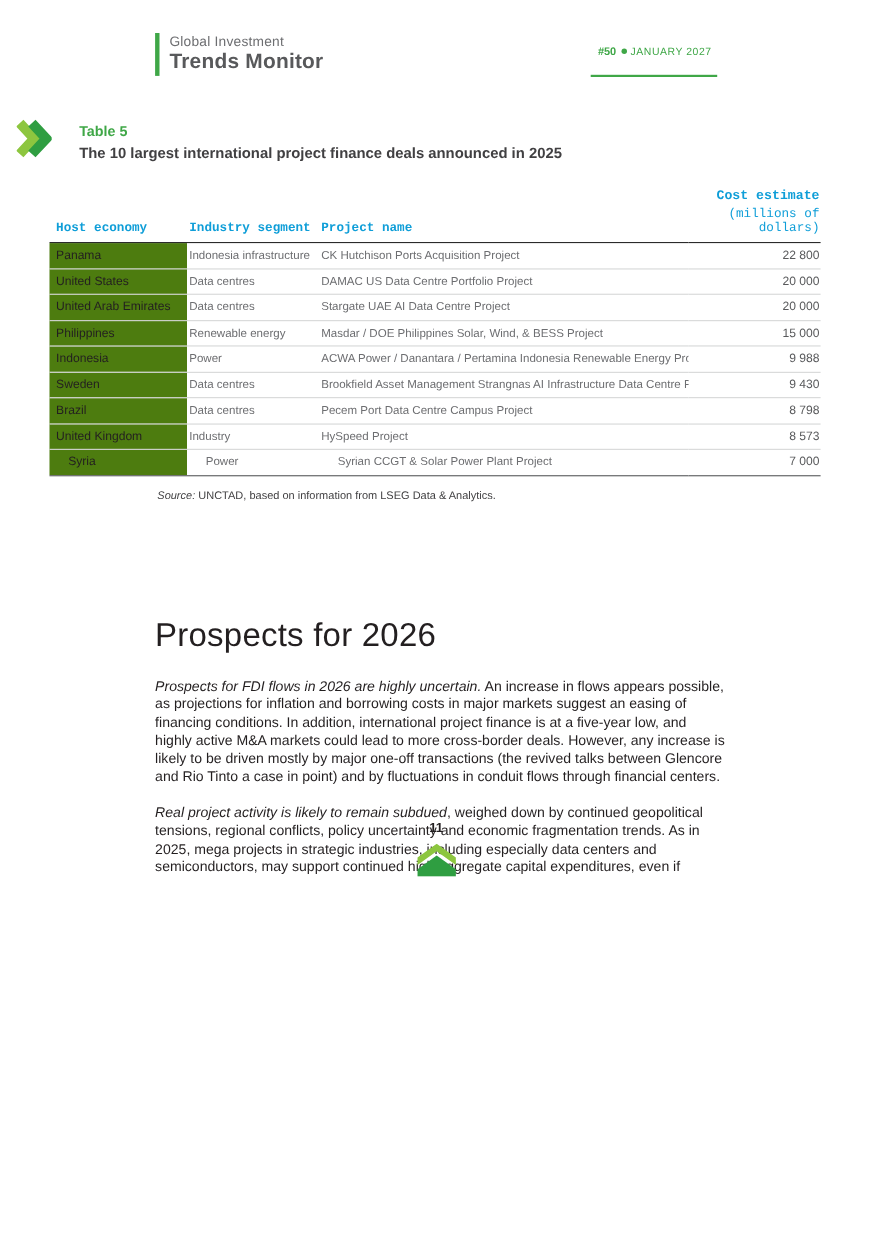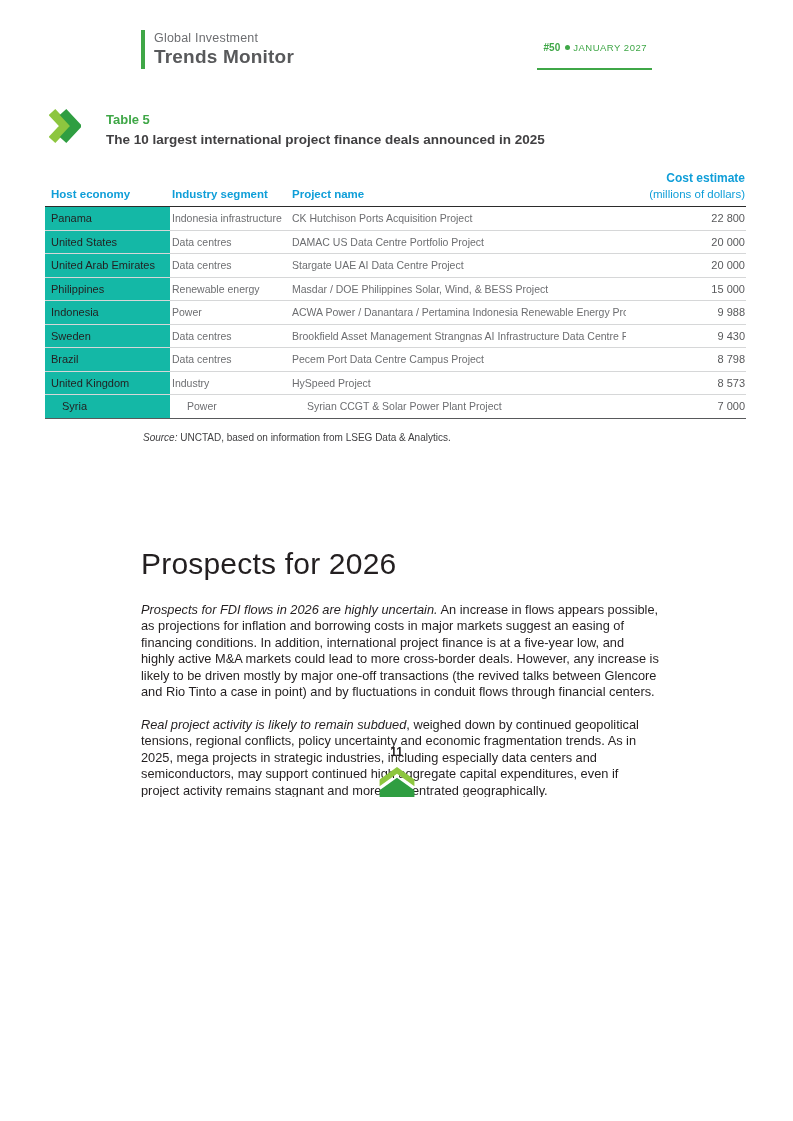--- a/index.html
+++ b/index.html
@@ -12,34 +12,34 @@
   .brand { display:flex; gap:9px; }
   .brand-bar { width:4px; height:39px; background:#3fa747; }
   .brand-line1 { font-size:12.5px; color:#6d6e71; letter-spacing:.2px; padding-top:1px; }
   .brand-line2 { font-size:19px; font-weight:bold; color:#58595b; margin-top:1px; letter-spacing:.2px; }
   .issue-block { border-bottom:2px solid #3fa747; padding:0 5px 13px 7px; min-width:114px; margin-top:7px; white-space:nowrap; }
   .issue-num { color:#3fa747; font-weight:bold; font-size:10px; }
   .issue-dot { width:5px; height:5px; border-radius:50%; background:#3fa747; display:inline-block; margin:0 3px 1px 5px; }
   .issue-date { color:#3fa747; font-size:9.5px; letter-spacing:.5px; }
 
   
-  .table-heading { position:relative; margin:42px 141px 0 106px; }
+  .table-heading { position:relative; margin:42px 141px 0 72px; }
   .heading-chevrons { position:absolute; left:-57px; top:-4px; width:32px; height:36px; }
   .table-label { color:#3fa747; font-weight:bold; font-size:13px; }
   .table-title { color:#414042; font-weight:bold; font-size:13.5px; margin-top:5px; }
 
   
   table.deals { margin:24px 0 0 45px; width:701px; border-collapse:collapse; table-layout:fixed; }
-  thead th { color:#0f9ed8; vertical-align:bottom; }
+  thead th { color:#0f9ed8; vertical-align:bottom;font-family:Liberation Mono, monospace; }
   th.th-cost { font-weight:bold; font-size:12px; text-align:right; padding:0 1px 3px 0; }
   th.th-col { font-weight:bold; font-size:11.5px; text-align:left; padding:0 0 6px 2px; border-bottom:1px solid #2b2b2b; }
   th.th-host { padding-left:6px; }
   th.th-units { font-weight:normal; font-size:11.5px; text-align:right; padding:0 1px 6px 0; border-bottom:1px solid #2b2b2b; }
   tbody td { border-bottom:1px solid #d6d7d8; height:23.5px; vertical-align:middle; }
-  td.cell-host { background:#14b8a6; color:#231f20; font-size:11px; padding-left:6px; }
+  td.cell-host { background:#4d7c0f; color:#231f20; font-size:11px; padding-left:6px; }
   td.cell-industry { color:#6d6e71; font-size:10.5px; padding-left:2px; }
   td.cell-project { color:#6d6e71; font-size:10.5px; padding-left:2px; overflow:hidden; white-space:nowrap; }
   td.cell-cost { text-align:right; color:#58595b; font-size:11px; padding-right:1px; }
   tbody tr:last-child td { border-bottom:1px solid #58595b;padding-left:17px; }
 
   .source-note { margin:13px 141px 0 143px; font-size:10px; color:#414042; }
   .source-label { font-style:italic; }
 
   
   .prospects { margin:104px 141px 0 141px; }

